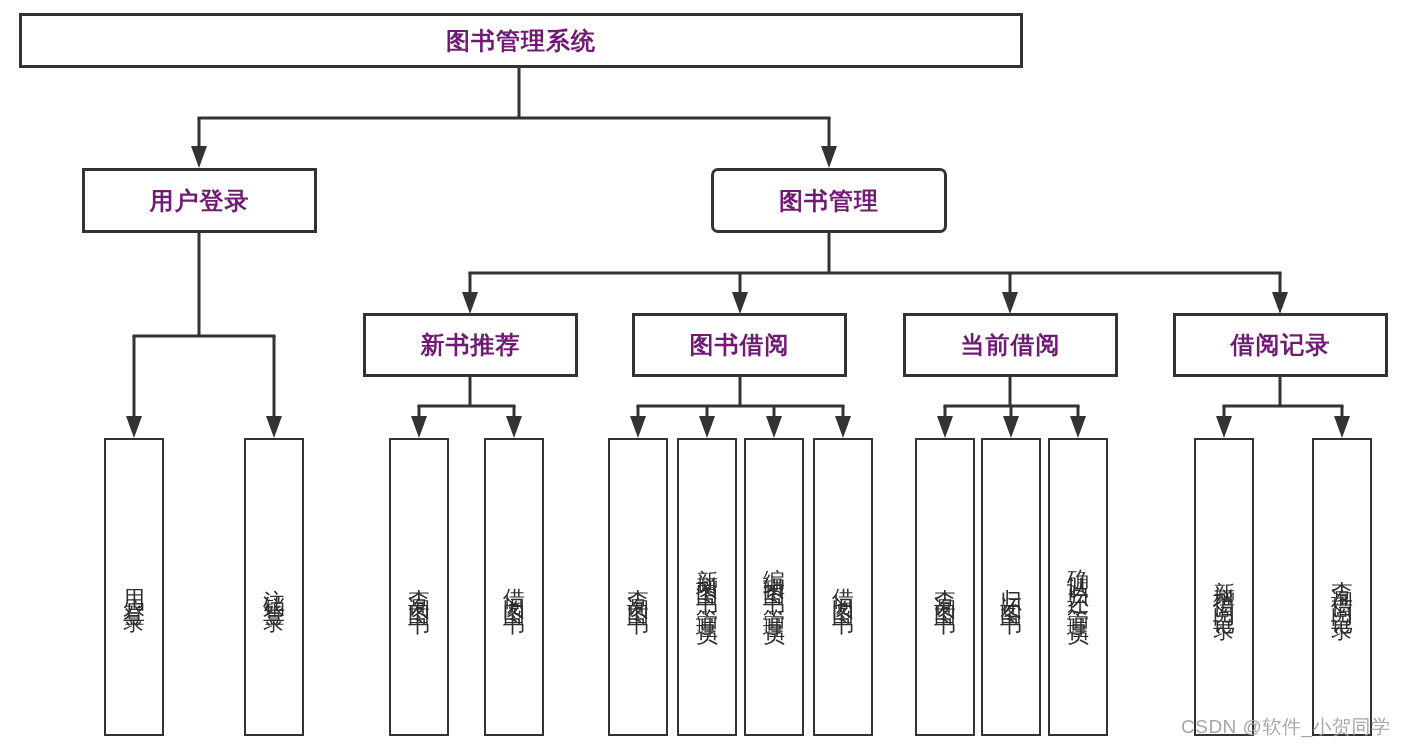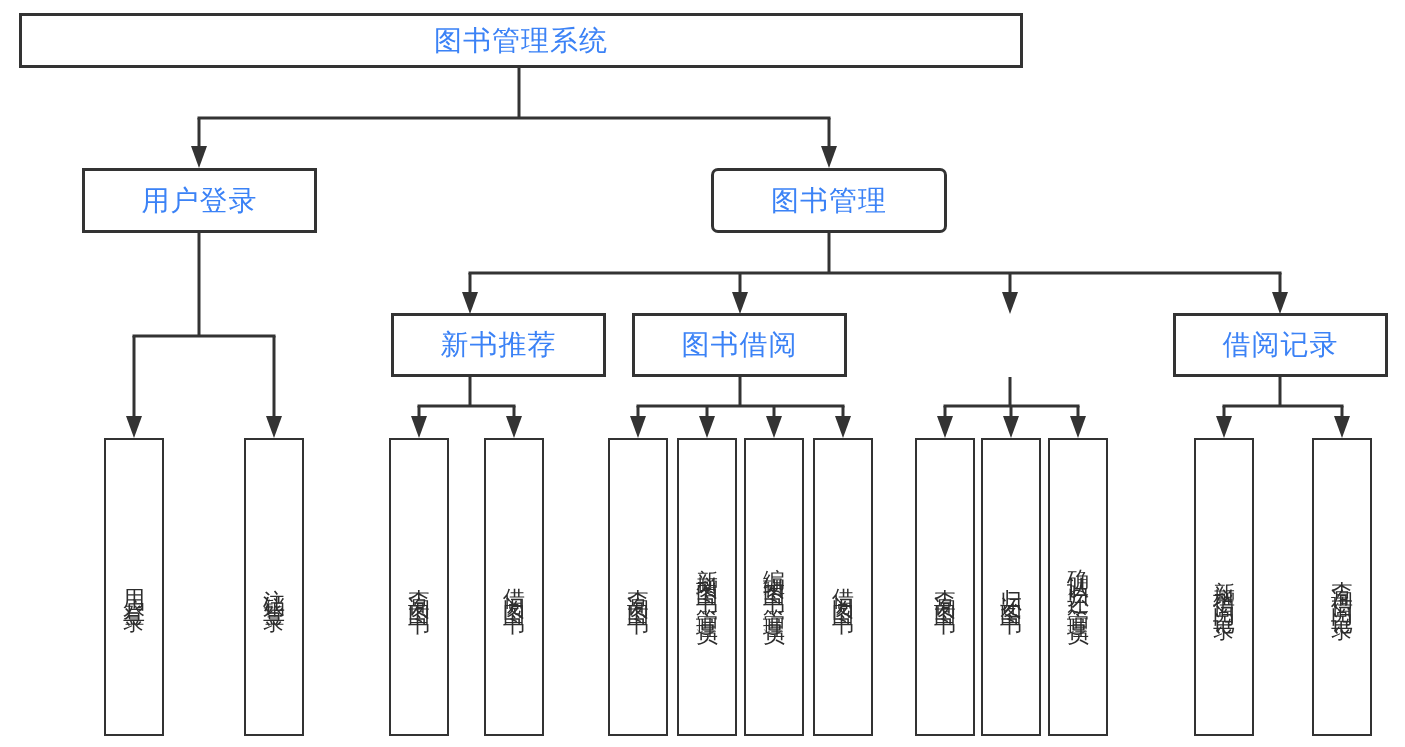--- a/index.html
+++ b/index.html
@@ -14,34 +14,35 @@
   .connectors {
     position: absolute;
     left: 0; top: 0;
     width: 1405px; height: 747px;
   }
   .node {
     position: absolute;
     box-sizing: border-box;
     background: #ffffff;
     border: 3px solid #333333;
-    color: #3b82f6;
+    color: #701a75;
     display: flex;
     align-items: center;
     justify-content: center;
-    font-size: 28px;
+    font-size: 24px;
     letter-spacing: 1px;
     white-space: nowrap;
+    font-weight: bold;
   }
   
   .node-root  { left: 19px;  top: 13px;  width: 1004px; height: 55px; }
   .node-l2a   { left: 82px;  top: 168px; width: 235px;  height: 65px; }
   .node-l2b   { left: 711px; top: 168px; width: 236px;  height: 65px; border-radius: 7px; }
   .node-l3    { top: 313px;  height: 64px; width: 215px; }
-  .node-s0    { left: 363px; margin-left: 28px; }
+  .node-s0    { left: 363px; }
   .node-s1    { left: 632px; text-align: center; }
   .node-s2    { left: 903px; }
   .node-s3    { left: 1173px; }
   
   .vbox {
     position: absolute;
     box-sizing: border-box;
     top: 438px;
     width: 60px;
     height: 298px;
@@ -141,34 +142,36 @@
     </g>
   </svg>
 
   <div class="node node-root">图书管理系统</div>
 
   <div class="node node-l2a">用户登录</div>
   <div class="node node-l2b">图书管理</div>
 
   <div class="node node-l3 node-s0">新书推荐</div>
   <div class="node node-l3 node-s1">图书借阅</div>
+  <div class="node node-l3 node-s2">当前借阅</div>
   <div class="node node-l3 node-s3">借阅记录</div>
 
   <div class="vbox" style="left:104px">用户登录</div>
   <div class="vbox" style="left:244px">注销登录</div>
 
   <div class="vbox" style="left:389px">查询图书</div>
   <div class="vbox" style="left:484px">借阅图书</div>
 
   <div class="vbox" style="left:608px">查询图书</div>
   <div class="vbox" style="left:677px">新增图书（管理员）</div>
   <div class="vbox" style="left:744px">编辑图书（管理员）</div>
   <div class="vbox" style="left:813px">借阅图书</div>
 
   <div class="vbox" style="left:915px">查询图书</div>
   <div class="vbox" style="left:981px">归还图书</div>
   <div class="vbox" style="left:1048px">确认归还（管理员）</div>
 
   <div class="vbox" style="left:1194px">新增借阅记录</div>
   <div class="vbox" style="left:1312px">查询借阅记录</div>
 
+  <div class="watermark">CSDN @软件_小贺同学</div>
 
 </div>
 
 </body></html>

